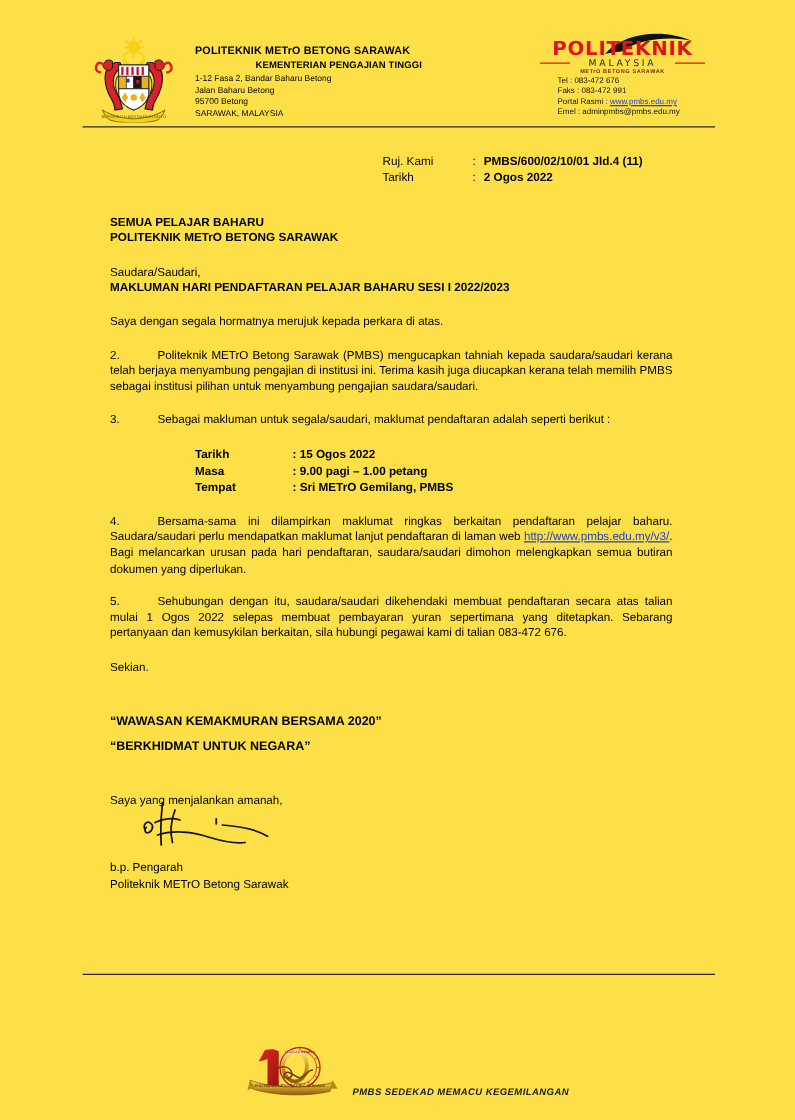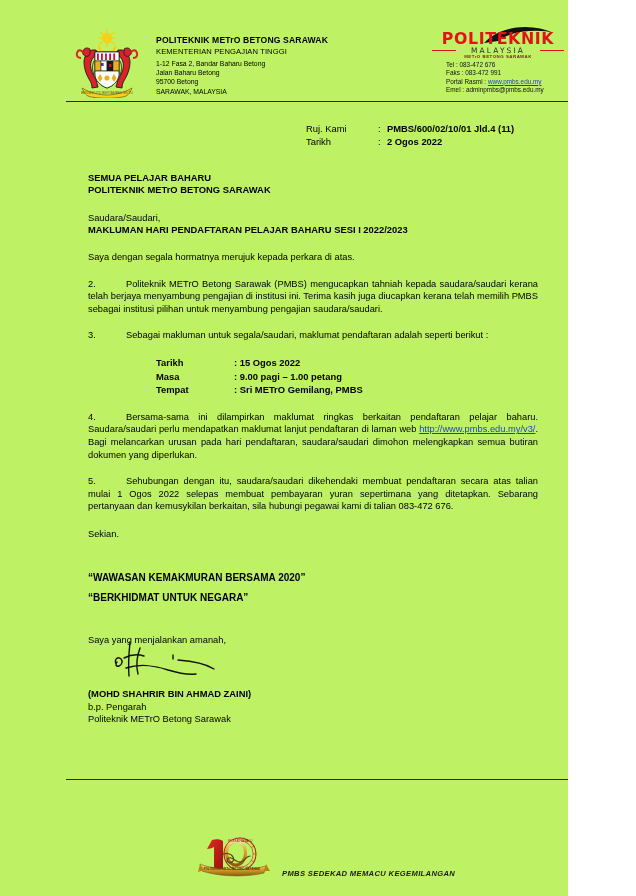--- a/index.html
+++ b/index.html
@@ -9,23 +9,23 @@
   }
   body {
     width: 636px;
     height: 896px;
     font-family: "Liberation Sans", sans-serif;
     color: #000000;
     -webkit-font-smoothing: antialiased;
   }
   .page {
     position: relative;
-    width: 568px;
+    width: 636px;
     height: 896px;
-    background: #bef264;
+    background: #fde047;
     overflow: hidden;
   }
 
   
   .letterhead {
     position: absolute;
     left: 66px;
     top: 24px;
     width: 506px;
     height: 76px;
@@ -45,24 +45,25 @@
   }
   .org-name {
     font-size: 8.6px;
     font-weight: bold;
     letter-spacing: 0.15px;
     line-height: 11px;
     color: #000;
   }
   .org-ministry {
     font-size: 7.6px;
-    font-weight: normal;
+    font-weight: bold;
     letter-spacing: 0.1px;
     line-height: 11px;
     margin-top: 0px;
+    text-align: center;
   }
   .org-addr {
     font-size: 6.8px;
     line-height: 9.2px;
     margin-top: 2px;
   }
 
   
   .poli-logo {
     position: absolute;
@@ -443,21 +444,20 @@
           <path d="M20 4 c-1 10 -2 22 -1 34"></path>
           <path d="M14 20 c6 -3 14 -4 20 -2"></path>
           <path d="M30 10 c-3 8 -4 18 -2 26"></path>
           <path d="M16 30 c12 -4 28 -3 42 2 c10 3 20 5 28 4"></path>
           <path d="M63 17 l0 4"></path>
           <path d="M68 22 c14 1 28 4 36 9"></path>
         </g>
       </svg>
     </div>
 
-    <div class="signer-name">(MOHD SHAHRIR BIN AHMAD ZAINI)</div>
     <div class="signer-role">b.p. Pengarah</div>
     <div class="signer-role">Politeknik METrO Betong Sarawak</div>
   </div>
 
   <div class="hr-bottom"></div>
 
   <div class="footer-wrap">
     <svg class="anniv-logo" viewBox="0 0 78 44">
       <defs>
         <linearGradient id="gold" x1="0" y1="0" x2="0" y2="1">

